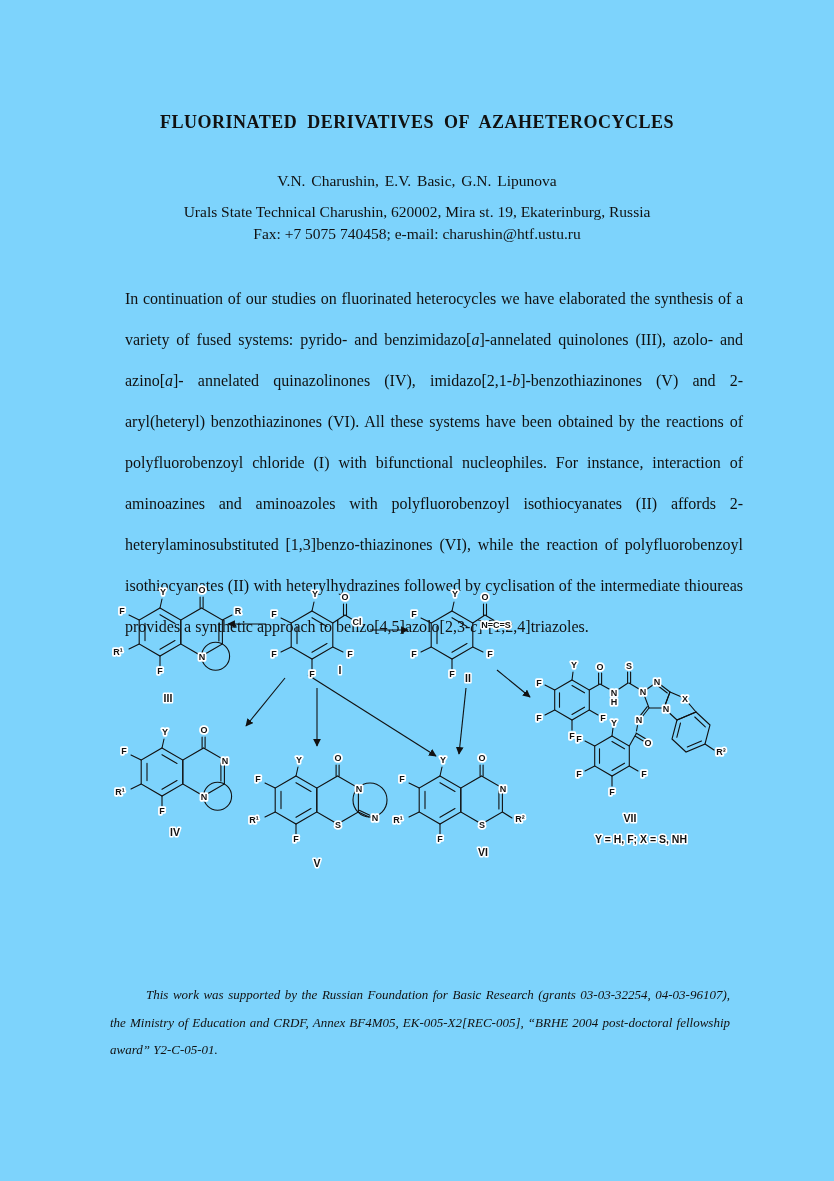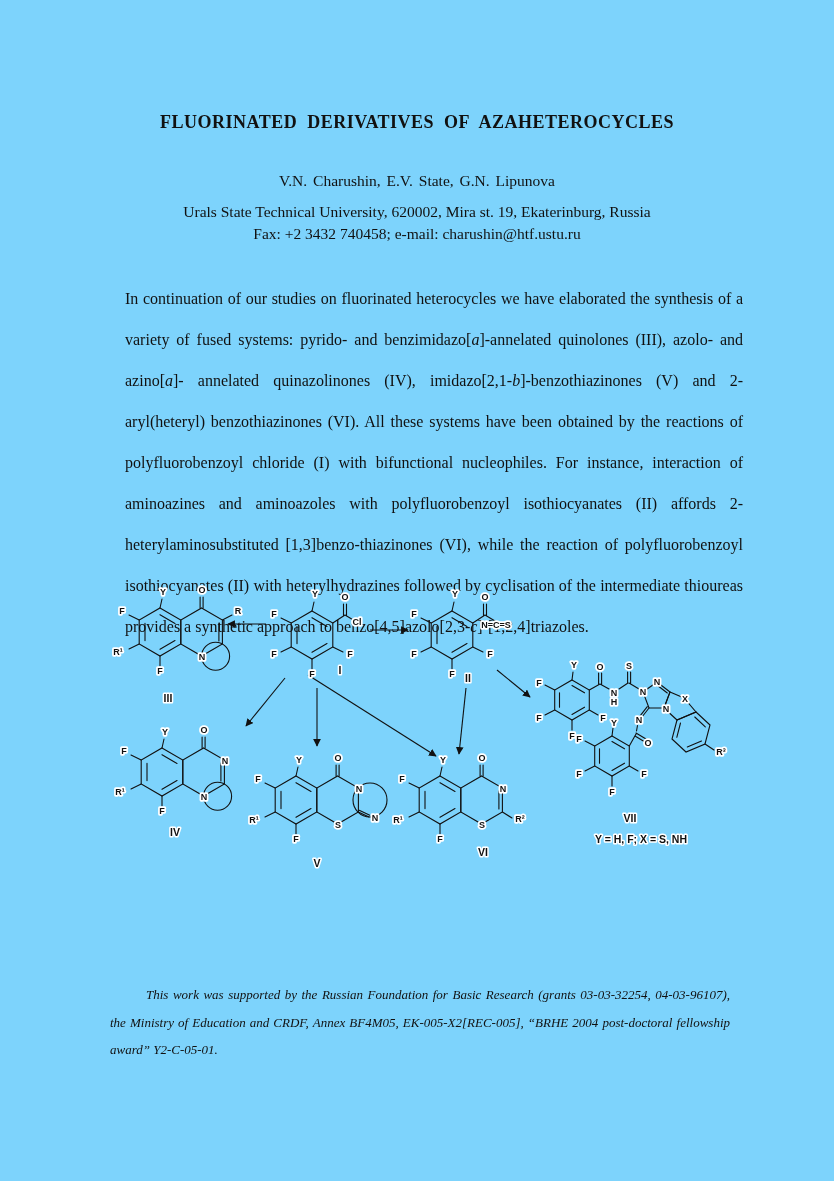--- a/index.html
+++ b/index.html
@@ -27,23 +27,23 @@
       paint-order:stroke;stroke:#fff;stroke-width:3.5px;stroke-linejoin:round;}
   .cap{font:bold 10.5px "Liberation Sans",sans-serif;text-anchor:middle;fill:#111;
       paint-order:stroke;stroke:#fff;stroke-width:3px;stroke-linejoin:round;}
 </style>
 </head>
 <body>
 
 <div class="page">
 
   <h1 class="title">FLUORINATED DERIVATIVES OF AZAHETEROCYCLES</h1>
-  <div class="authors">V.N. Charushin, E.V. State, G.N. Lipunova</div>
-  <div class="affil">Urals State Technical University, 620002, Mira st. 19, Ekaterinburg, Russia</div>
-  <div class="contact">Fax: +2 3432 740458; e-mail: charushin@htf.ustu.ru</div>
+  <div class="authors">V.N. Charushin, E.V. Basic, G.N. Lipunova</div>
+  <div class="affil">Urals State Technical Charushin, 620002, Mira st. 19, Ekaterinburg, Russia</div>
+  <div class="contact">Fax: +7 5075 740458; e-mail: charushin@htf.ustu.ru</div>
 
   <p class="abstract"><span>In continuation of our studies on fluorinated heterocycles we have elaborated the synthesis of a variety of fused systems: pyrido- and benzimidazo[</span><i>a</i><span>]-annelated quinolones (III), azolo- and azino[</span><i>a</i><span>]- annelated quinazolinones (IV), imidazo[2,1-</span><i>b</i><span>]-benzothiazinones (V) and 2-aryl(heteryl) benzothiazinones (VI). All these systems have been obtained by the reactions of polyfluorobenzoyl chloride (I) with bifunctional nucleophiles. For instance, interaction of aminoazines and aminoazoles with polyfluorobenzoyl isothiocyanates (II) affords 2-heterylaminosubstituted [1,3]benzo-thiazinones (VI), while the reaction of polyfluorobenzoyl isothiocyanates (II) with heterylhydrazines followed by cyclisation of the intermediate thioureas provides a synthetic approach to benzo[4,5]azolo[2,3-</span><i>c</i><span>]-[1,2,4]triazoles.</span></p>
 
   <svg class="scheme" width="640" height="320" viewBox="0 0 640 320" xmlns="http://www.w3.org/2000/svg">
     <defs>
       <marker id="ah" viewBox="0 0 10 10" refX="9" refY="5" markerWidth="7" markerHeight="7" orient="auto-start-reverse">
         <path d="M0,0 L10,5 L0,10 z"></path>
       </marker>
       <g id="hex24">
           <polygon points="0,-24 20.8,-12 20.8,12 0,24 -20.8,12 -20.8,-12"></polygon>

